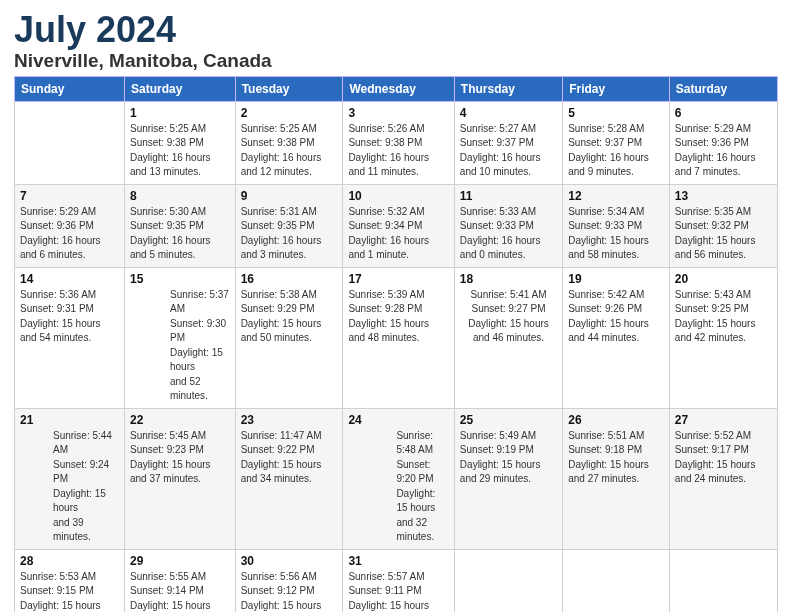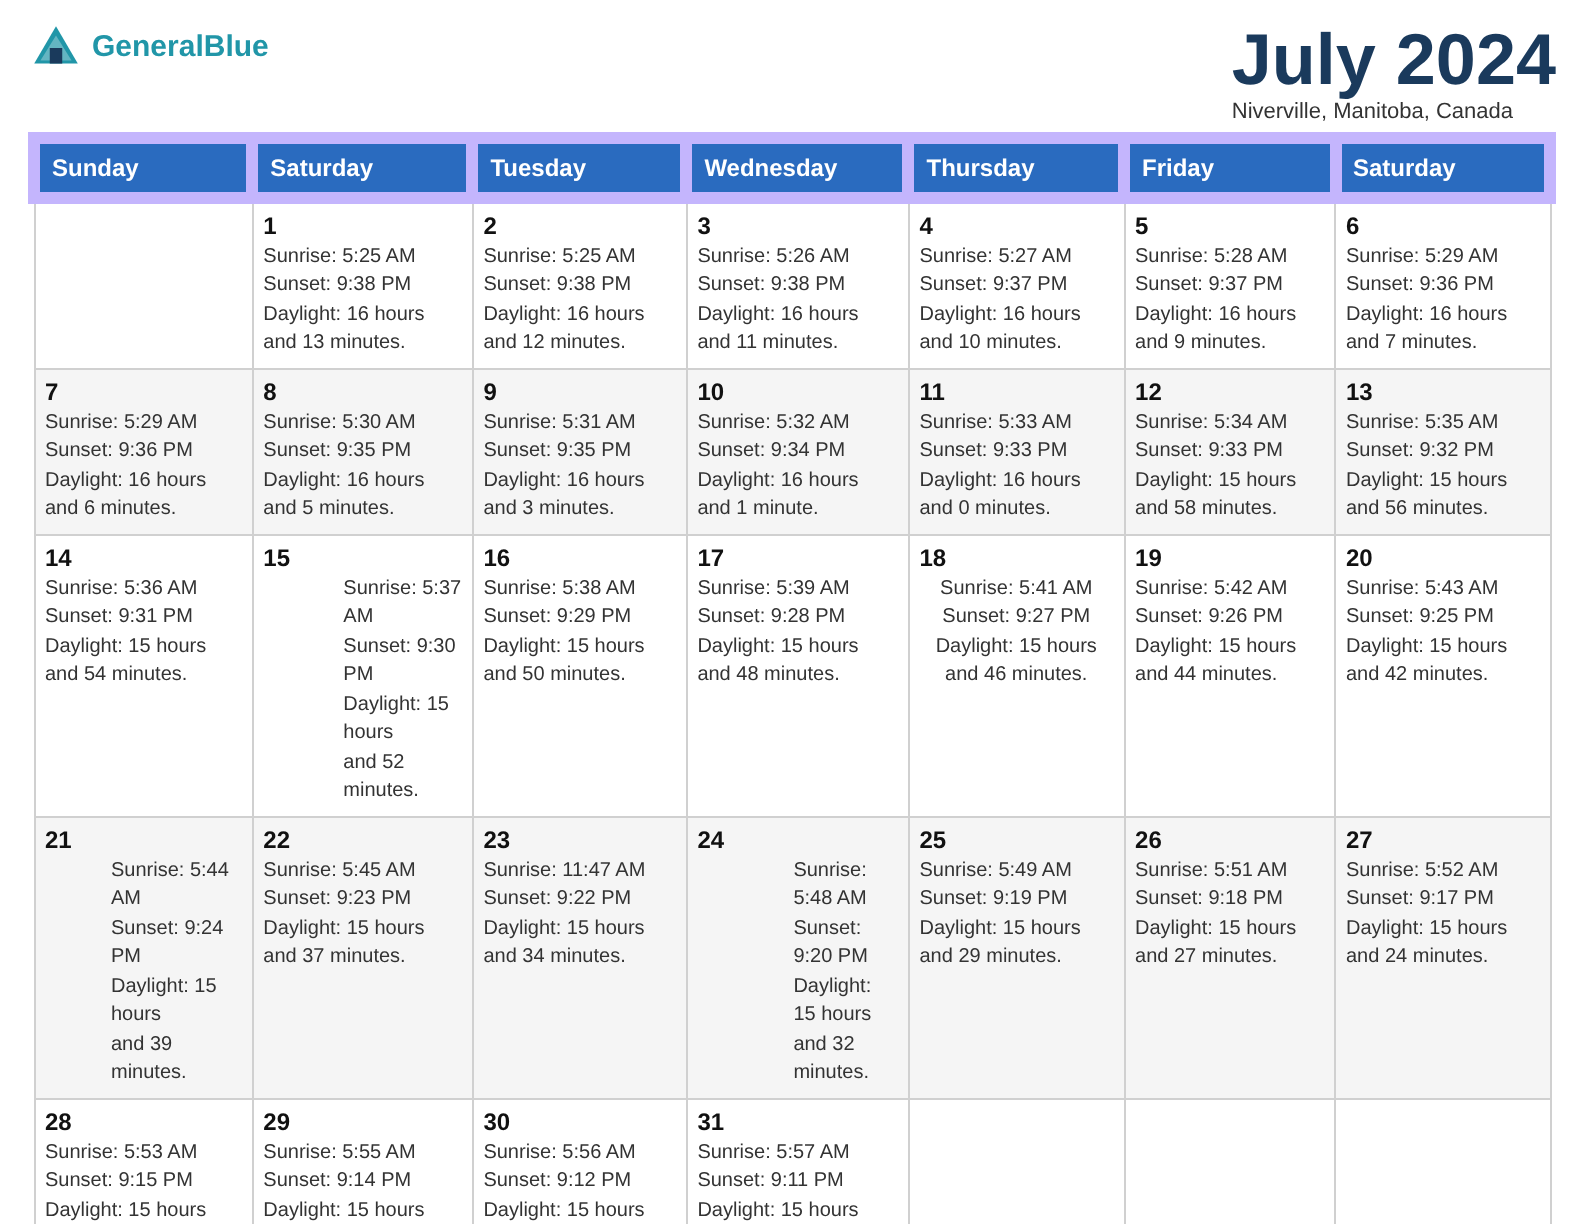--- a/index.html
+++ b/index.html
@@ -41,37 +41,37 @@
     .title-block {
       text-align: left;
     }
     .month-title {
       font-size: 36px;
       font-weight: bold;
       color: #1a3a5c;
       line-height: 1.1;
     }
     .location-title {
-      font-size: 11px;
+      font-size: 19px;
       color: #333;
-      font-weight: normal;
+      font-weight: bold;
     }
     .calendar-table {
       width: 100%;
       border-collapse: collapse;
       font-size: 10.5px;
     }
     .calendar-table thead th {
       background-color: #2a6bbf;
       color: #fff;
       text-align: left;
       padding: 5px 6px;
       font-size: 12px;
       font-weight: bold;
-      border: 6px solid #c4b5fd;
+      border: 1px solid #c4b5fd;
     }
     .calendar-table tbody td {
       border: 1px solid #d0d0d0;
       vertical-align: top;
       padding: 4px 5px;
       width: 113px;
       min-height: 70px;
       background: #fff;
     }
     .calendar-table tbody tr:nth-child(even) td {
@@ -90,30 +90,20 @@
     }
     .empty-cell {
       background: #fff !important;
     }
   </style>
 </head>
 <body>
 
 <div class="container">
   <div class="header-row">
-    <div class="logo">
-      <svg class="logo-icon" viewBox="0 0 36 36">
-        <polygon points="18,4 32,28 4,28" fill="#2196a8"></polygon>
-        <polygon points="18,10 28,26 8,26" fill="#fff" opacity="0.3"></polygon>
-        <rect x="14" y="18" width="8" height="10" fill="#1a3a5c"></rect>
-      </svg>
-      <div class="logo-text">
-        <div><span>General</span><span style="color:#2196a8">Blue</span></div>
-      </div>
-    </div>
     <div class="title-block">
       <div class="month-title">July 2024</div>
       <div class="location-title">Niverville, Manitoba, Canada</div>
     </div>
   </div>
 
   <table class="calendar-table">
     <thead>
       <tr>
         <th>Sunday</th>

